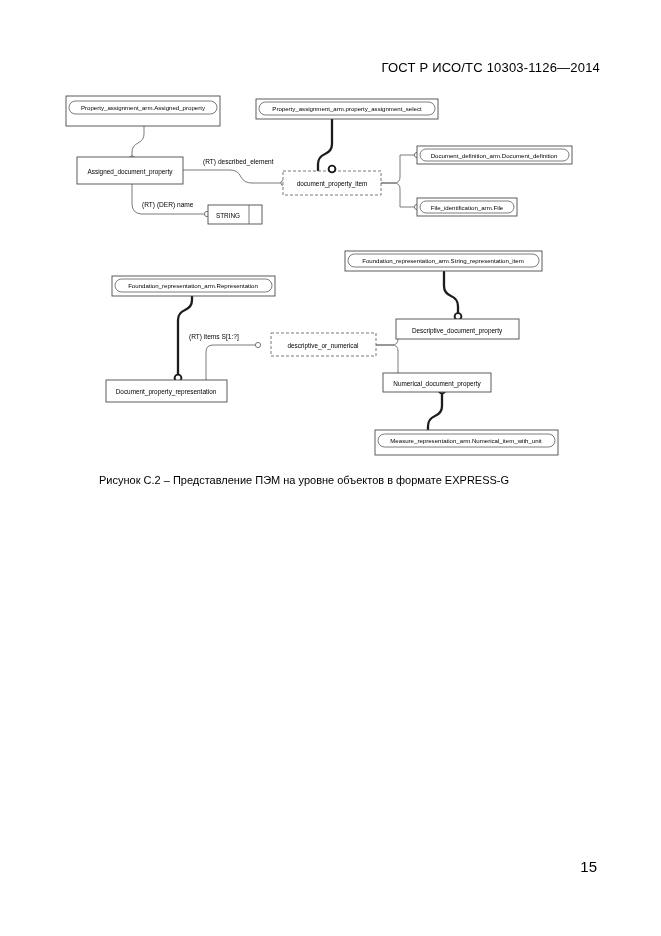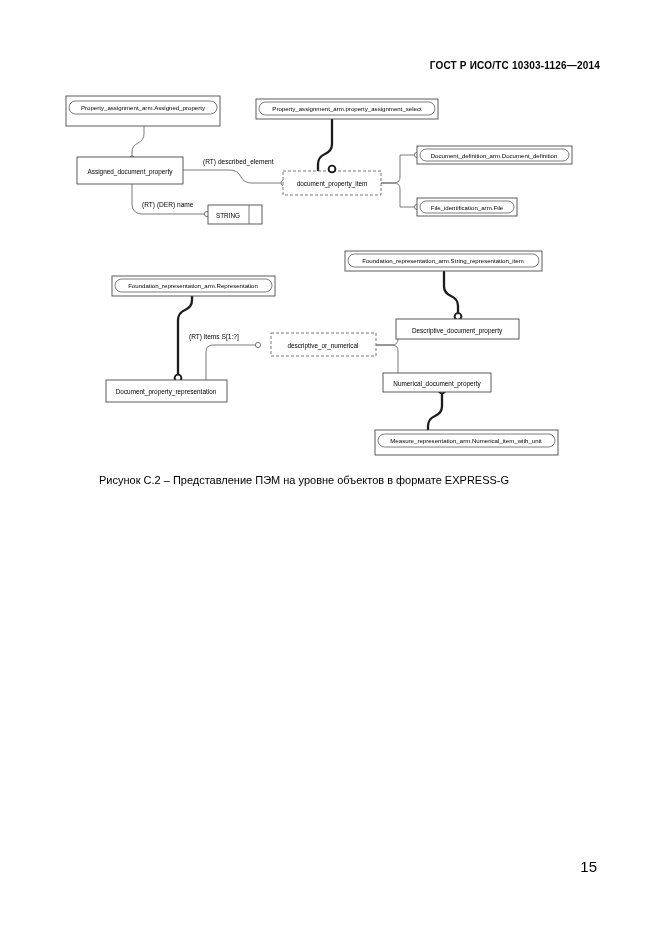--- a/index.html
+++ b/index.html
@@ -20,22 +20,22 @@
     left: 0;
     top: 0;
     width: 661px;
     height: 936px;
     background: #ffffff;
   }
   .doc-header {
     position: absolute;
     right: 61px;
     top: 60px;
-    font-size: 10px;
-    font-weight: bold;
+    font-size: 13px;
+    font-weight: normal;
     letter-spacing: 0.2px;
     white-space: nowrap;
   }
   .figure-area {
     position: absolute;
     left: 0;
     top: 88px;
     width: 661px;
     height: 380px;
   }

